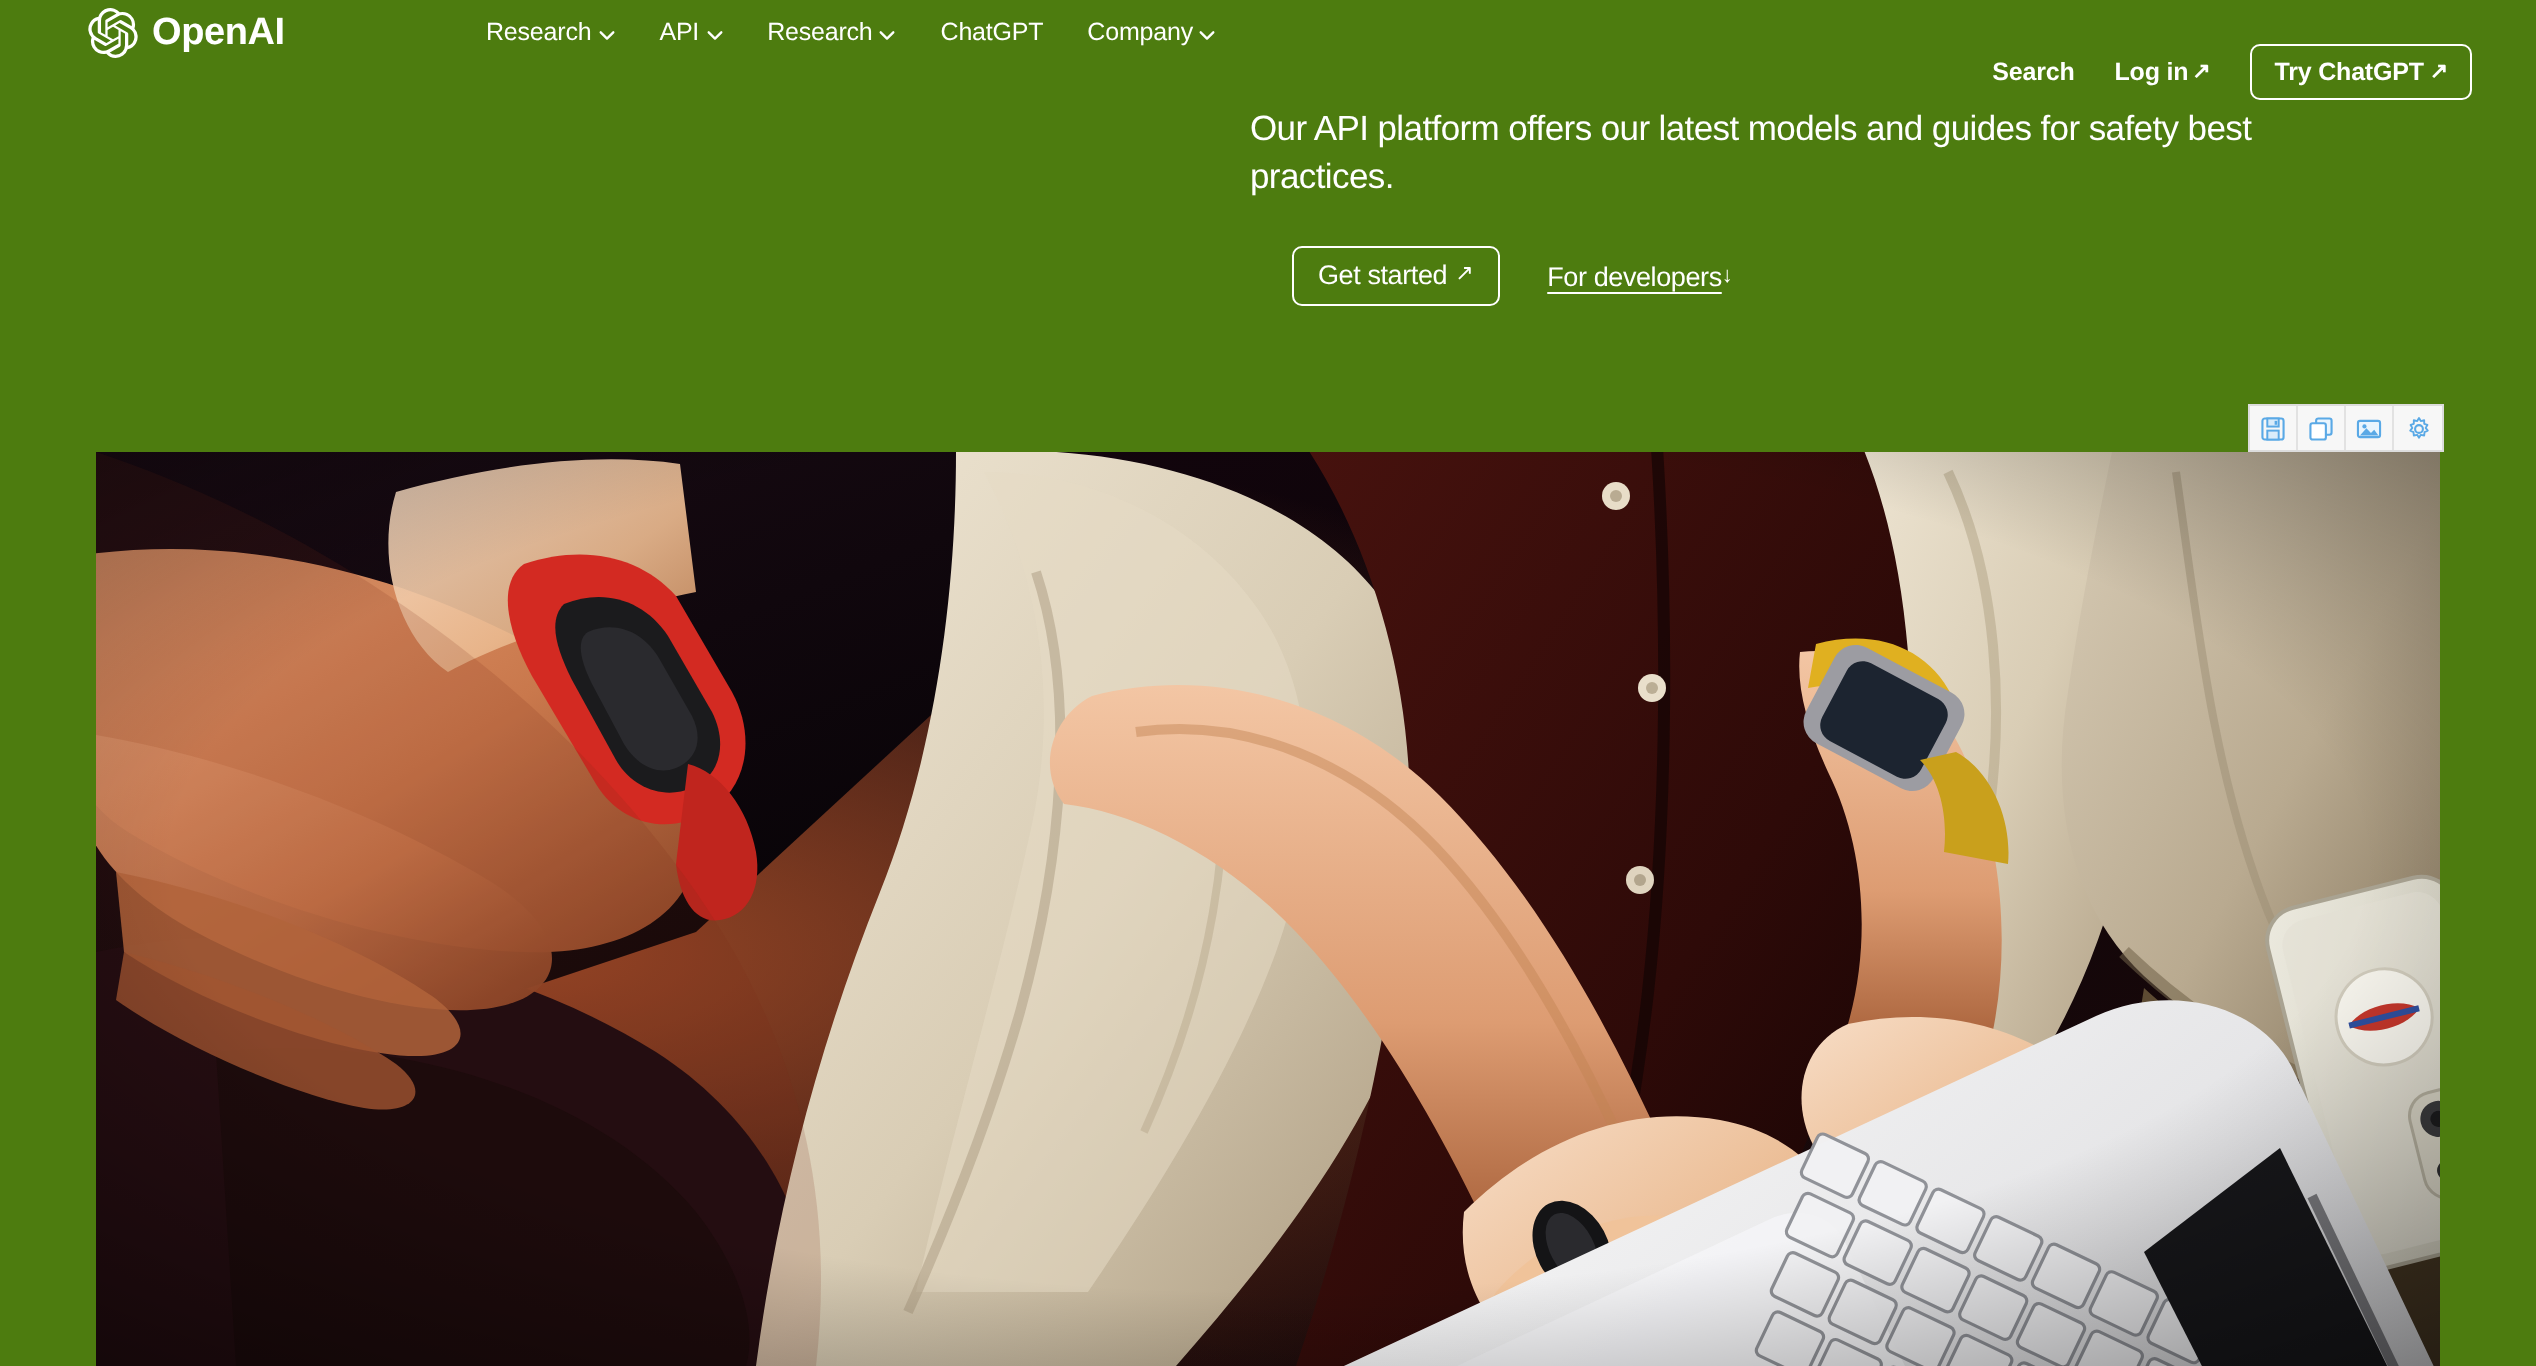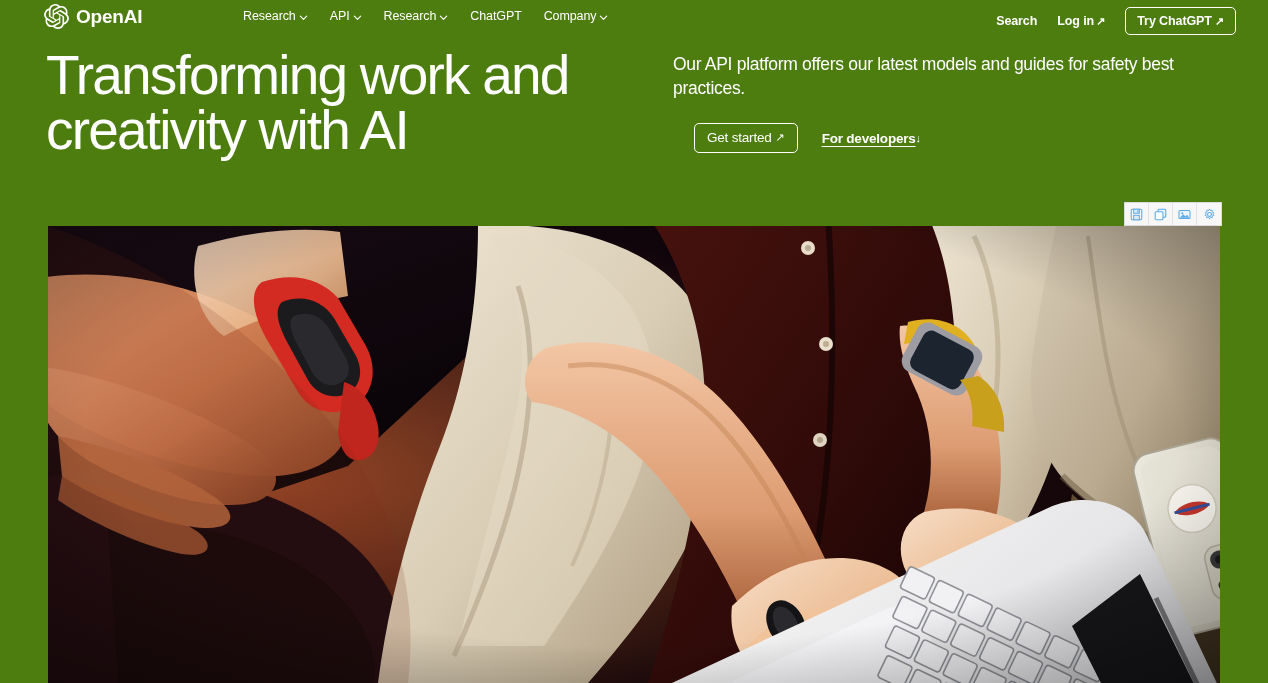--- a/index.html
+++ b/index.html
@@ -77,21 +77,21 @@
     display: inline-block;
     width: 9px; height: 9px;
     position: relative;
     top: 1px;
   }
   .chev svg { display: block; }
 
   .nav-right {
     position: absolute;
     right: 32px;
-    top: 7px;
+    top: 22px;
     display: flex;
     align-items: center;
     gap: 20px;
   }
   .nav-link {
     font-size: 12.5px;
     font-weight: 700;
     color: #fff;
     cursor: pointer;
     white-space: nowrap;
@@ -135,21 +135,21 @@
     width: 600px;
     font-size: 55px;
     font-weight: 400;
     line-height: 55px;
     letter-spacing: -1.8px;
     color: #fff;
   }
 
   .hero-right {
     position: absolute;
-    left: 673px;
+    left: 625px;
     top: 8px;
     width: 580px;
   }
   .hero-desc {
     font-size: 17.5px;
     font-weight: 400;
     line-height: 24px;
     letter-spacing: -0.3px;
     color: #fff;
     max-width: 570px;
@@ -172,21 +172,21 @@
     cursor: pointer;
     display: flex;
     align-items: center;
     gap: 4px;
     white-space: nowrap;
     font-family: "Liberation Sans", sans-serif;
     letter-spacing: -0.2px;
   }
   .cta-secondary {
     font-size: 13.5px;
-    font-weight: 700;
+    font-weight: 400;
     color: #fff;
     cursor: pointer;
     display: flex;
     align-items: center;
     gap: 0;
     white-space: nowrap;
     letter-spacing: -0.2px;
     justify-content: space-between;
   }
   .cta-secondary .label { text-decoration: underline; text-underline-offset: 2.5px; }
@@ -292,24 +292,20 @@
         <span class="arrow-ne">↗</span>
       </div>
       <button class="btn-outline">
         <span>Try ChatGPT</span>
         <span class="arrow-ne">↗</span>
       </button>
     </div>
   </div>
 
   <section class="hero">
-    <h1 class="hero-title">
-      <span>Transforming work and</span><br>
-      <span>creativity with AI</span>
-    </h1>
 
     <div class="hero-right">
       <p class="hero-desc">Our API platform offers our latest models and guides for safety best practices.</p>
 
       <div class="hero-ctas">
         <button class="cta-primary">
           <span>Get started</span>
           <span class="arrow-ne">↗</span>
         </button>
         <a class="cta-secondary">

